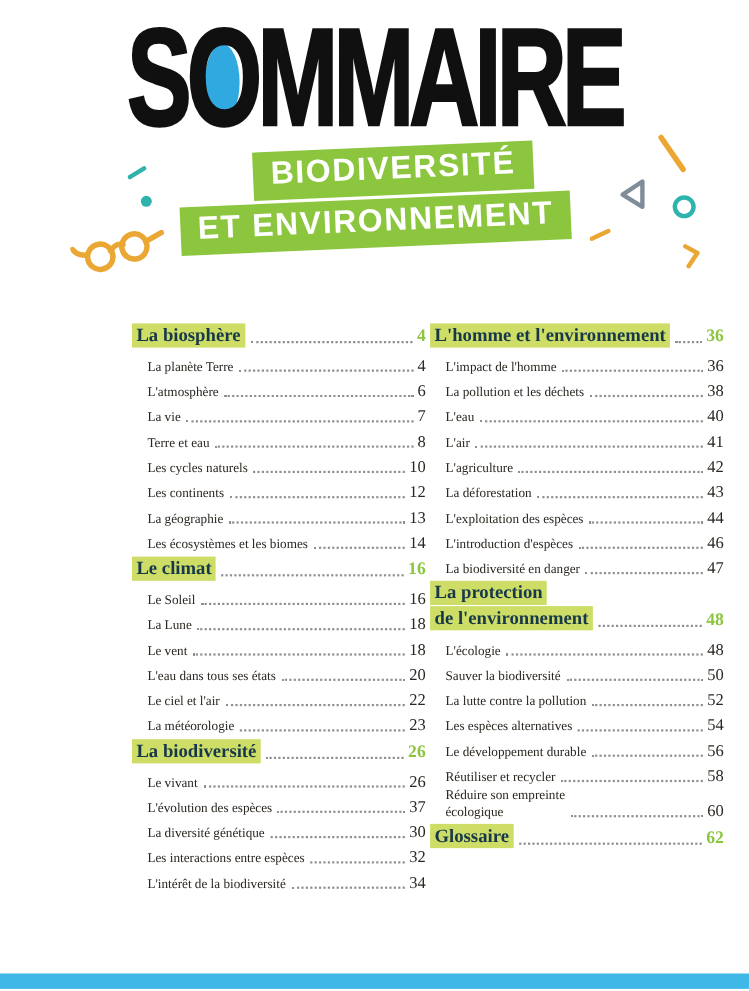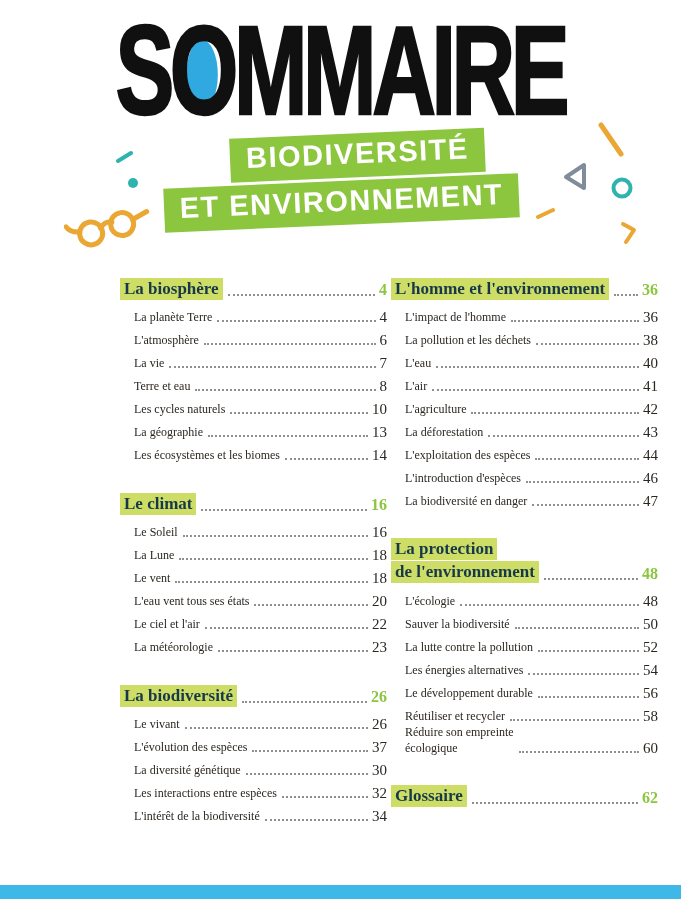--- a/index.html
+++ b/index.html
@@ -72,25 +72,25 @@
   .banner-line1{transform:translateX(18px);margin-bottom:3px;}
 
   
   .doodle{position:absolute;}
   .doodle-yellow{color:var(--doodle-yellow);}
   .doodle-teal{color:var(--doodle-teal);}
   .doodle-gray{color:var(--doodle-gray);}
 
   
   .toc{
-    position:absolute;top:276px;left:120px;width:538px;
+    position:absolute;top:292px;left:120px;width:538px;
     display:flex;gap:4px;
   }
   .col{flex:1;min-width:0;}
-  .section{margin-top:27px;}
+  .section{margin-top:1px;}
   .col > .section:first-child{margin-top:0;}
   .row{display:flex;align-items:flex-end;}
   .heading-row{min-height:24px;margin-bottom:3px;}
   .entry-row{min-height:23px;}
   .label-wrap{flex:0 1 auto;}
   .heading-label{
     font-weight:bold;font-size:17px;line-height:1.38;
     color:var(--heading-text);
   }
   .hl{
@@ -201,20 +201,25 @@
             <span class="label-wrap entry-label">Terre et eau</span>
             <span class="leader"></span>
             <span class="entry-page">8</span>
           </div>
           <div class="row entry-row">
             <span class="label-wrap entry-label">Les cycles naturels</span>
             <span class="leader"></span>
             <span class="entry-page">10</span>
           </div>
           <div class="row entry-row">
+            <span class="label-wrap entry-label">Les continents</span>
+            <span class="leader"></span>
+            <span class="entry-page">12</span>
+          </div>
+          <div class="row entry-row">
             <span class="label-wrap entry-label">La géographie</span>
             <span class="leader"></span>
             <span class="entry-page">13</span>
           </div>
           <div class="row entry-row">
             <span class="label-wrap entry-label">Les écosystèmes et les biomes</span>
             <span class="leader"></span>
             <span class="entry-page">14</span>
           </div>
         </div>
@@ -233,21 +238,21 @@
             <span class="label-wrap entry-label">La Lune</span>
             <span class="leader"></span>
             <span class="entry-page">18</span>
           </div>
           <div class="row entry-row">
             <span class="label-wrap entry-label">Le vent</span>
             <span class="leader"></span>
             <span class="entry-page">18</span>
           </div>
           <div class="row entry-row">
-            <span class="label-wrap entry-label">L'eau vent tous ses états</span>
+            <span class="label-wrap entry-label">L'eau dans tous ses états</span>
             <span class="leader"></span>
             <span class="entry-page">20</span>
           </div>
           <div class="row entry-row">
             <span class="label-wrap entry-label">Le ciel et l'air</span>
             <span class="leader"></span>
             <span class="entry-page">22</span>
           </div>
           <div class="row entry-row">
             <span class="label-wrap entry-label">La météorologie</span>
@@ -357,21 +362,21 @@
             <span class="label-wrap entry-label">Sauver la biodiversité</span>
             <span class="leader"></span>
             <span class="entry-page">50</span>
           </div>
           <div class="row entry-row">
             <span class="label-wrap entry-label">La lutte contre la pollution</span>
             <span class="leader"></span>
             <span class="entry-page">52</span>
           </div>
           <div class="row entry-row">
-            <span class="label-wrap entry-label">Les énergies alternatives</span>
+            <span class="label-wrap entry-label">Les espèces alternatives</span>
             <span class="leader"></span>
             <span class="entry-page">54</span>
           </div>
           <div class="row entry-row">
             <span class="label-wrap entry-label">Le développement durable</span>
             <span class="leader"></span>
             <span class="entry-page">56</span>
           </div>
           <div class="row entry-row">
             <span class="label-wrap entry-label">Réutiliser et recycler</span>

